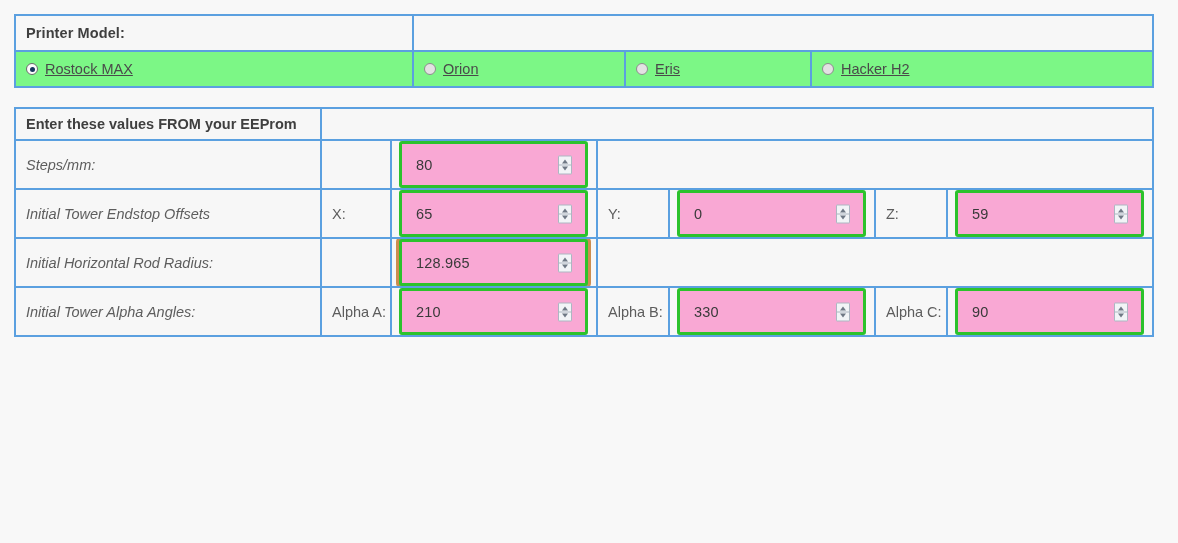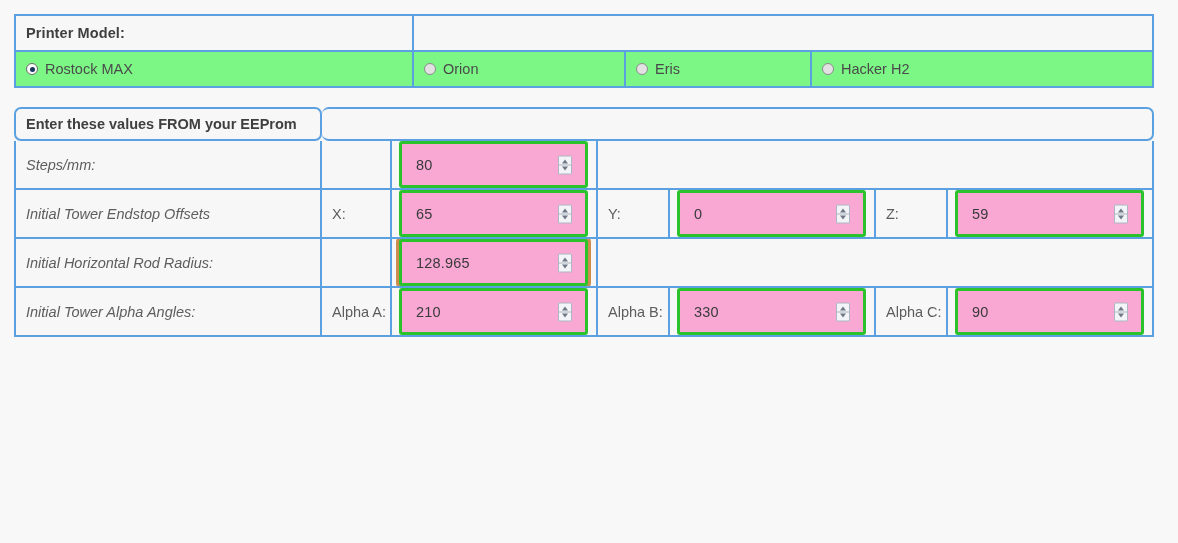--- a/index.html
+++ b/index.html
@@ -79,26 +79,26 @@
   .radio.on::after {
     content: "";
     position: absolute;
     left: 2.5px;
     top: 2.5px;
     width: 5px;
     height: 5px;
     border-radius: 50%;
     background: #17365d;
   }
-  .radio-label { vertical-align: 0px; }
+  .radio-label { vertical-align: 0px; text-decoration: underline; }
 
   
   .eeprom-table { margin-top: 19px; }
   .eeprom-table td { height: 63px; }
-  .eeprom-table tr.head td { height: 30px; border-radius: 7px; }
+  .eeprom-table tr.head td { height: 30px; }
   .eeprom-table .hdr-label {
     font-weight: bold;
     color: #3f3f3f;
   }
   .eeprom-table .rowlabel {
     color: #5d5d5d;
     font-style: italic;
   }
   .eeprom-table .axis {
     color: #5d5d5d;

